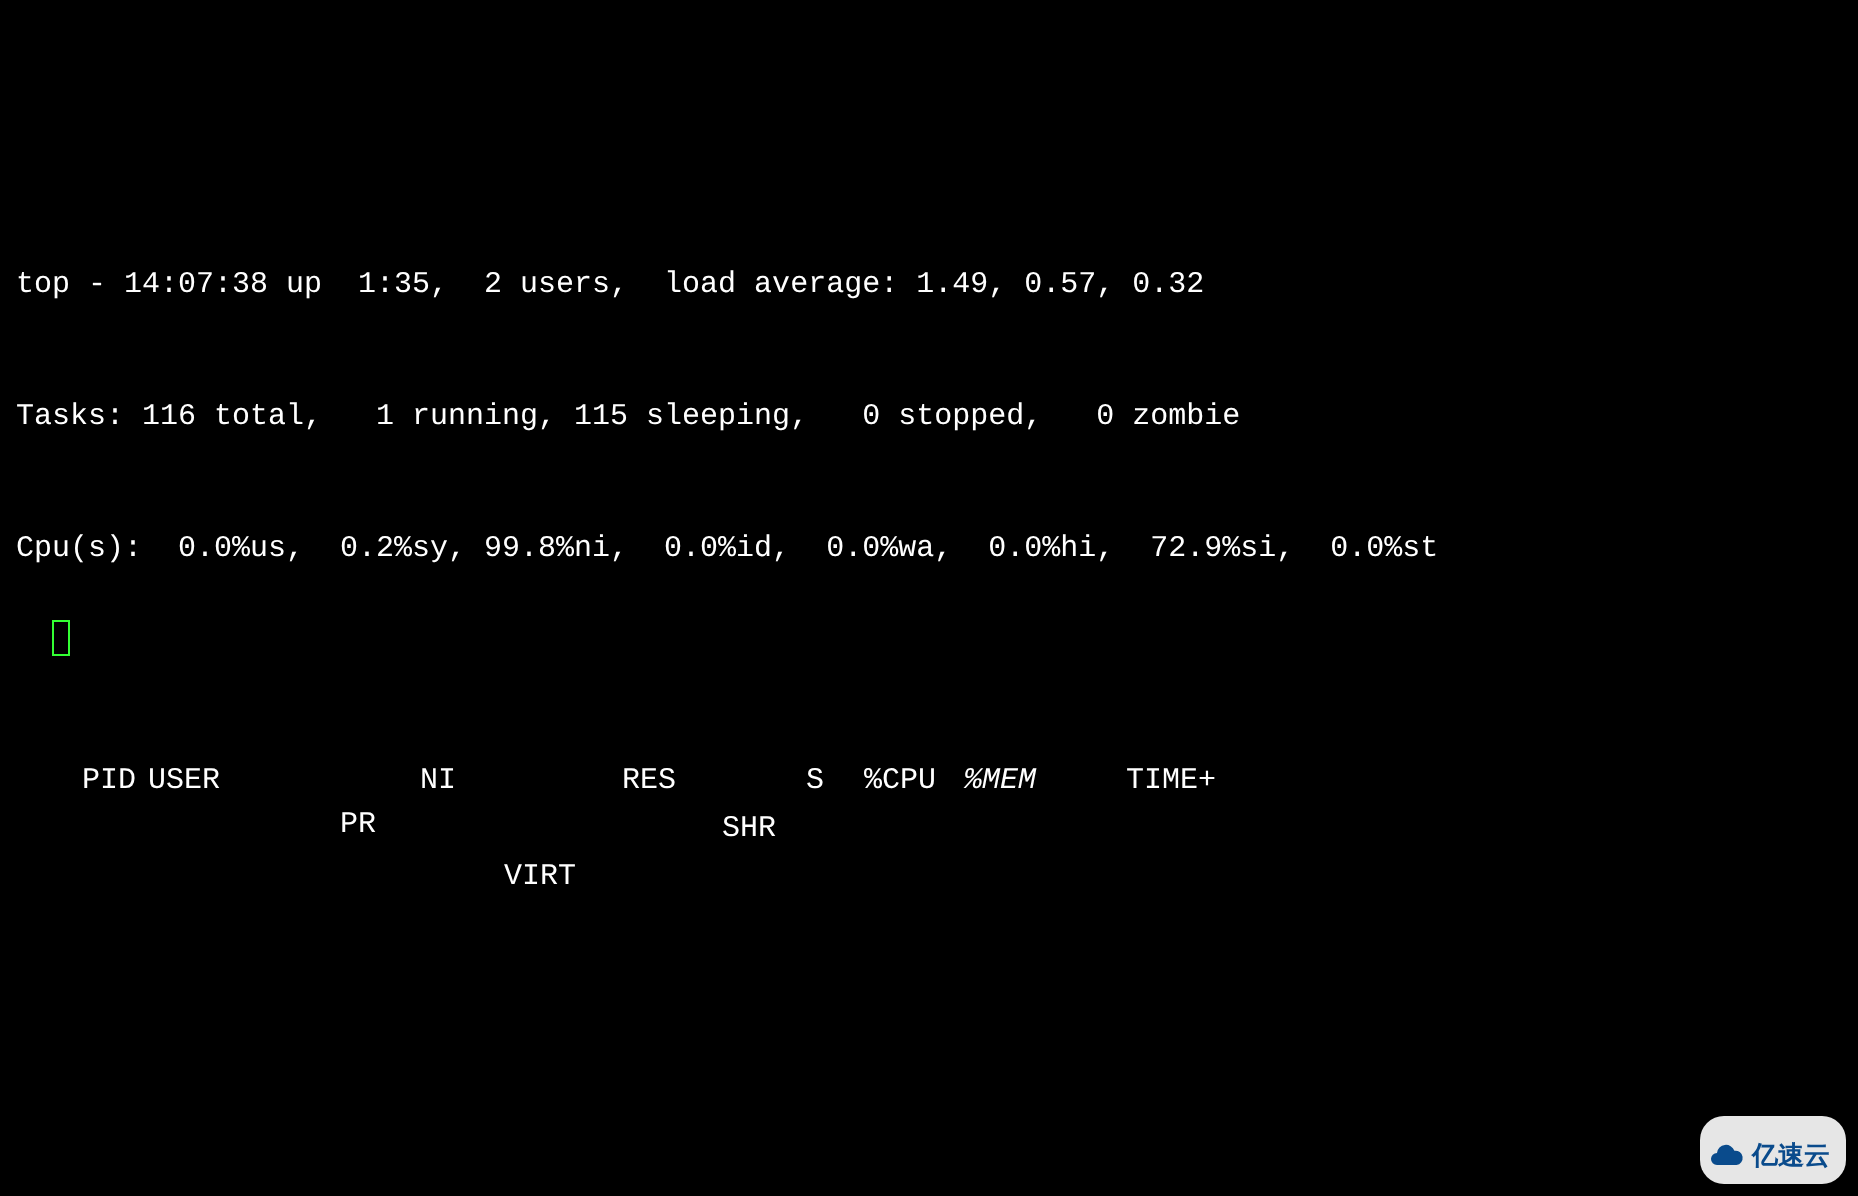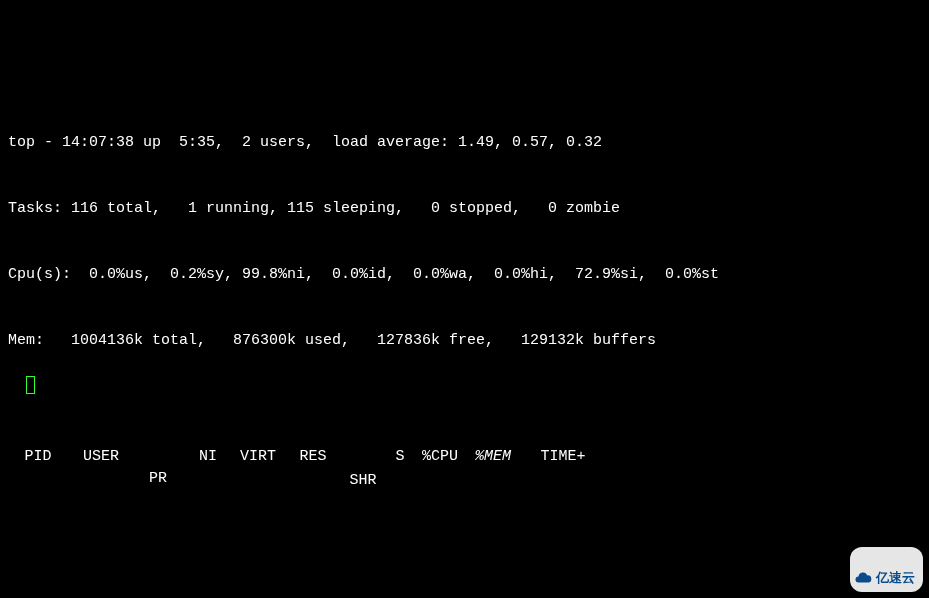--- a/index.html
+++ b/index.html
@@ -20,60 +20,59 @@
     }
     .summary-line { display: block; }
     .cursor {
       display: inline-block;
       width: 9px;
       height: 18px;
       border: 1px solid #3f3;
       margin-top: 2px;
     }
     .header-row { display: flex; }
-    .col { text-align: center; }
+    .col { text-align: right; }
     .c-pid    { width: 60px; }
-    .c-user   { width: 60px; text-align: center; padding-left: 6px; }
+    .c-user   { width: 60px; text-align: left; padding-left: 6px; }
     .c-pr     { width: 60px; margin-top: 22px; }
     .c-ni     { width: 40px; }
-    .c-virt   { width: 60px; }
+    .c-virt   { width: 60px; margin-top: 48px; }
     .c-res    { width: 50px; }
     .c-shr    { width: 50px; margin-top: 24px; }
     .c-s      { width: 24px; }
     .c-cpu    { width: 56px; }
     .c-mem    { width: 50px; font-style: italic; }
     .c-time   { width: 90px; }
     .c-cmd    { padding-left: 18px; text-align: left; flex: 1; }
     .watermark {
       position: absolute;
       right: 6px;
       bottom: 6px;
       background: rgba(255,255,255,0.9);
       color: #0a4b8c;
       font-family: sans-serif;
       font-size: 13px;
       font-weight: bold;
-      padding: 20px 8px 3px 4px;
+      padding: 9px 8px 3px 4px;
       border-radius: 12px;
       display: flex;
       align-items: center;
       gap: 4px;
     }
     .watermark svg { width: 18px; height: 18px; }
   </style>
 </head>
 <body>
 
 
 
 <div class="terminal">
-  <span class="summary-line">top - 14:07:38 up  5:35,  2 users,  load average: 1.49, 0.57, 0.32</span>
+  <span class="summary-line">top - 14:07:38 up  1:35,  2 users,  load average: 1.49, 0.57, 0.32</span>
   <span class="summary-line">Tasks: 116 total,   1 running, 115 sleeping,   0 stopped,   0 zombie</span>
   <span class="summary-line">Cpu(s):  0.0%us,  0.2%sy, 99.8%ni,  0.0%id,  0.0%wa,  0.0%hi,  72.9%si,  0.0%st</span>
-  <span class="summary-line">Mem:   1004136k total,   876300k used,   127836k free,   129132k buffers</span>
   <span class="cursor"></span>
 
   <div class="header-row">
     <span class="col c-pid">PID</span>
     <span class="col c-user">USER</span>
     <span class="col c-pr">PR</span>
     <span class="col c-ni">NI</span>
     <span class="col c-virt">VIRT</span>
     <span class="col c-res">RES</span>
     <span class="col c-shr">SHR</span>

